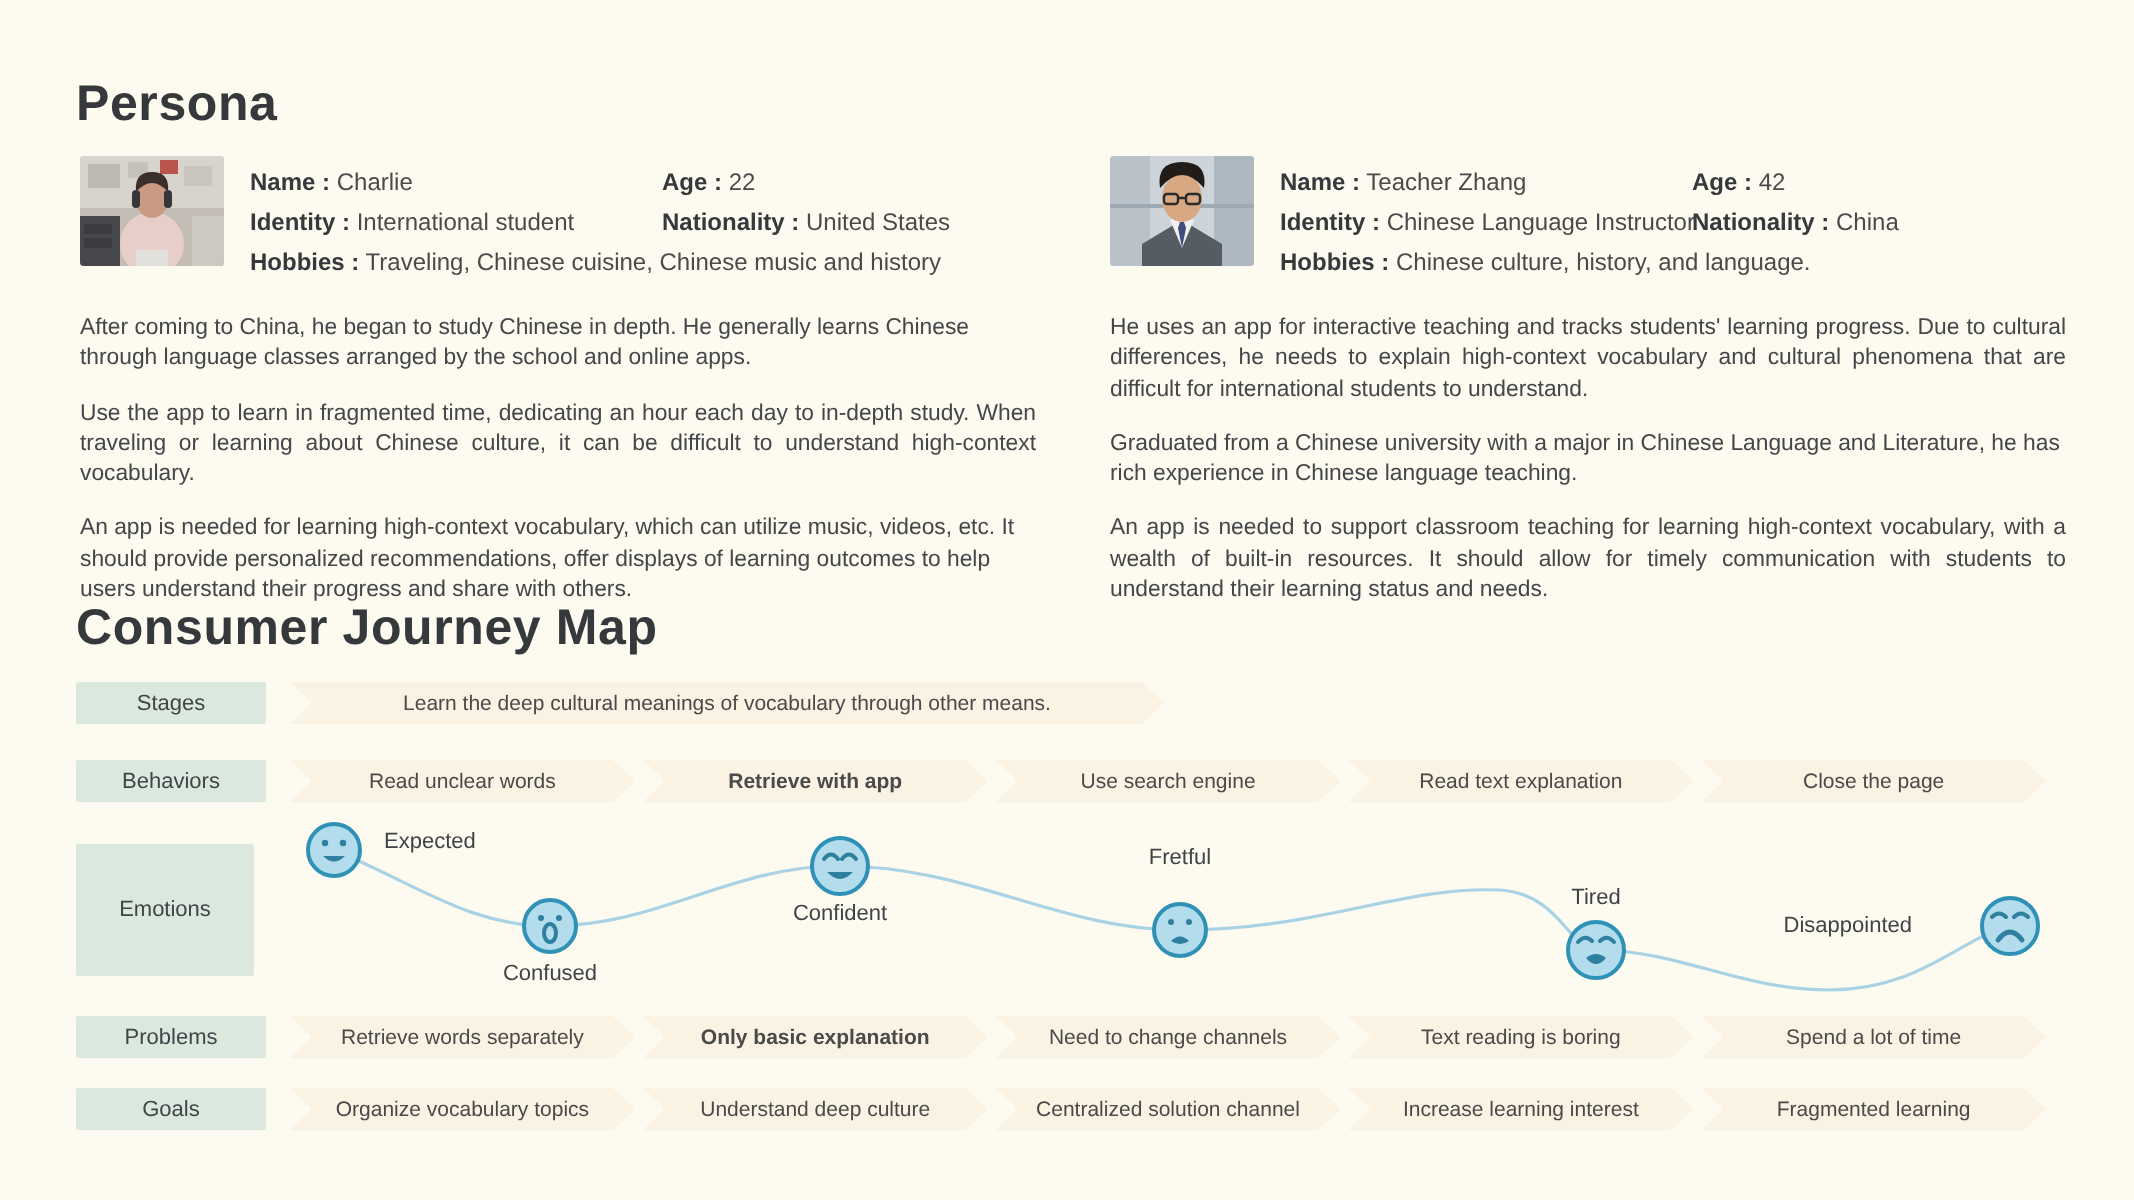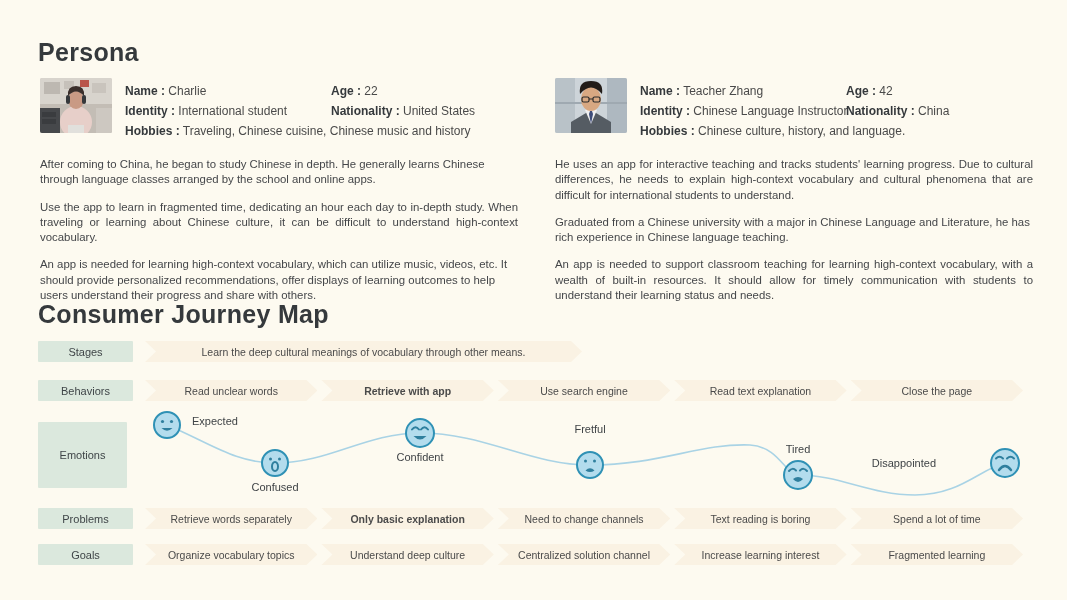--- a/index.html
+++ b/index.html
@@ -316,21 +316,21 @@
         <path d="M2 -4.5 q3.5 -3.5 7 0" fill="none" stroke="#2f7f9e" stroke-width="2" stroke-linecap="round"></path>
         <path d="M-6 7 q6 -8 12 0" fill="none" stroke="#2f7f9e" stroke-width="2.4" stroke-linecap="round"></path>
       </g>
     </svg>
 
     <div class="emo-label" style="left:52px;top:12px;">Expected</div>
     <div class="emo-label" style="left:135px;top:78px;transform:translateX(-50%);">Confused</div>
     <div class="emo-label" style="left:280px;top:48px;transform:translateX(-50%);">Confident</div>
     <div class="emo-label" style="left:450px;top:20px;transform:translateX(-50%);">Fretful</div>
     <div class="emo-label" style="left:658px;top:40px;transform:translateX(-50%);">Tired</div>
-    <div class="emo-label" style="left:796px;top:54px;transform:translateX(-100%);">Disappointed</div>
+    <div class="emo-label" style="left:816px;top:54px;transform:translateX(-100%);">Disappointed</div>
   </div>
 
   <div class="row-label" style="top:508px;height:21px;">Problems</div>
   <div class="track" style="top:508px;">
     <div class="chevron" style="flex:1;">Retrieve words separately</div>
     <div class="chevron" style="flex:1;font-weight:bold;">Only basic explanation</div>
     <div class="chevron" style="flex:1;">Need to change channels</div>
     <div class="chevron" style="flex:1;">Text reading is boring</div>
     <div class="chevron" style="flex:1;">Spend a lot of time</div>
   </div>

